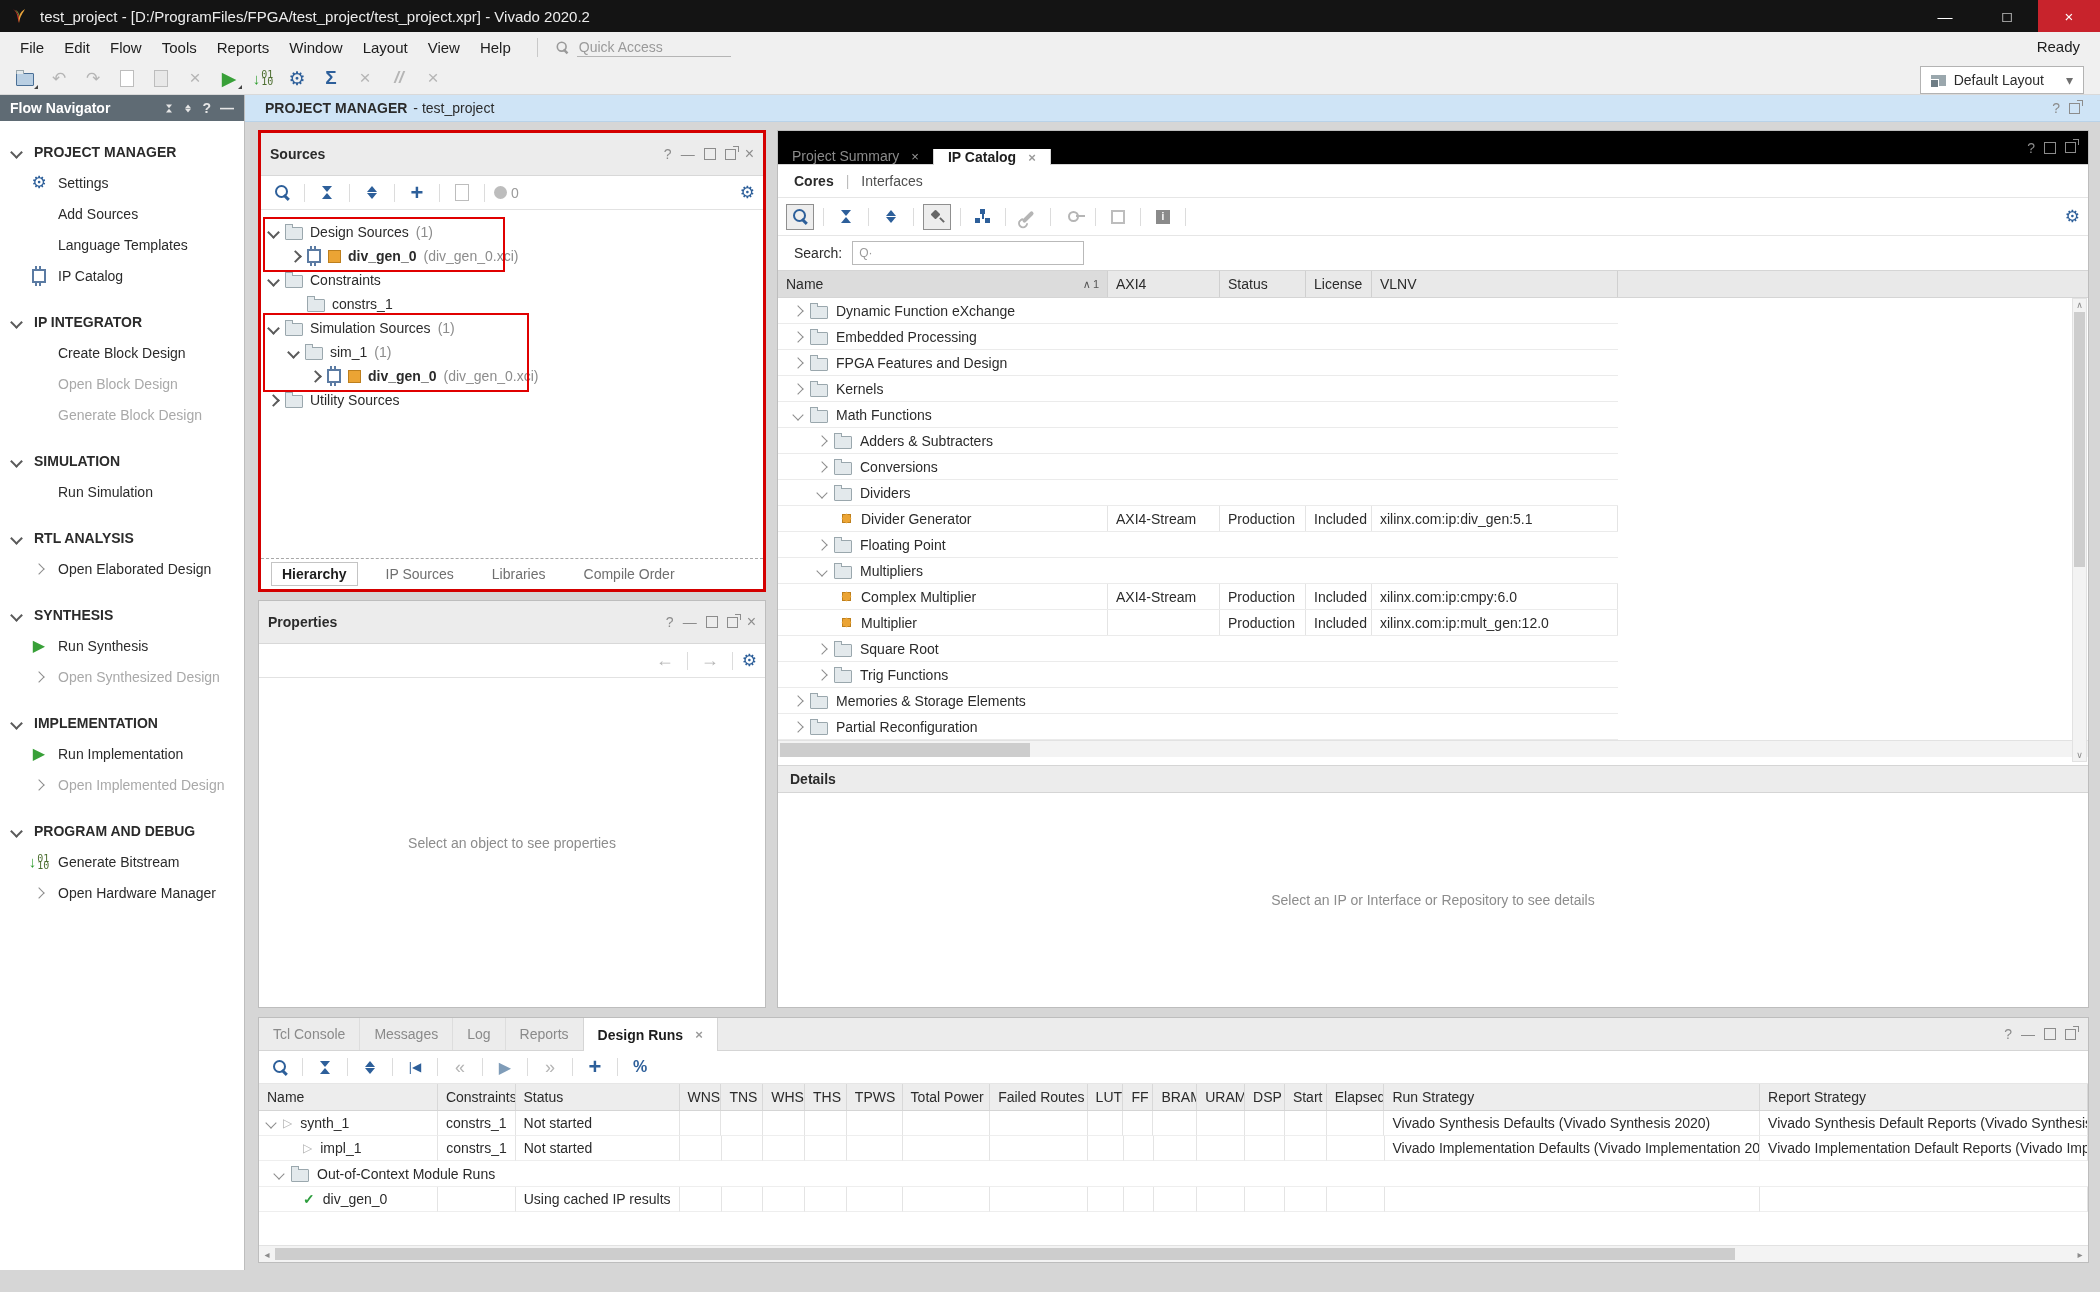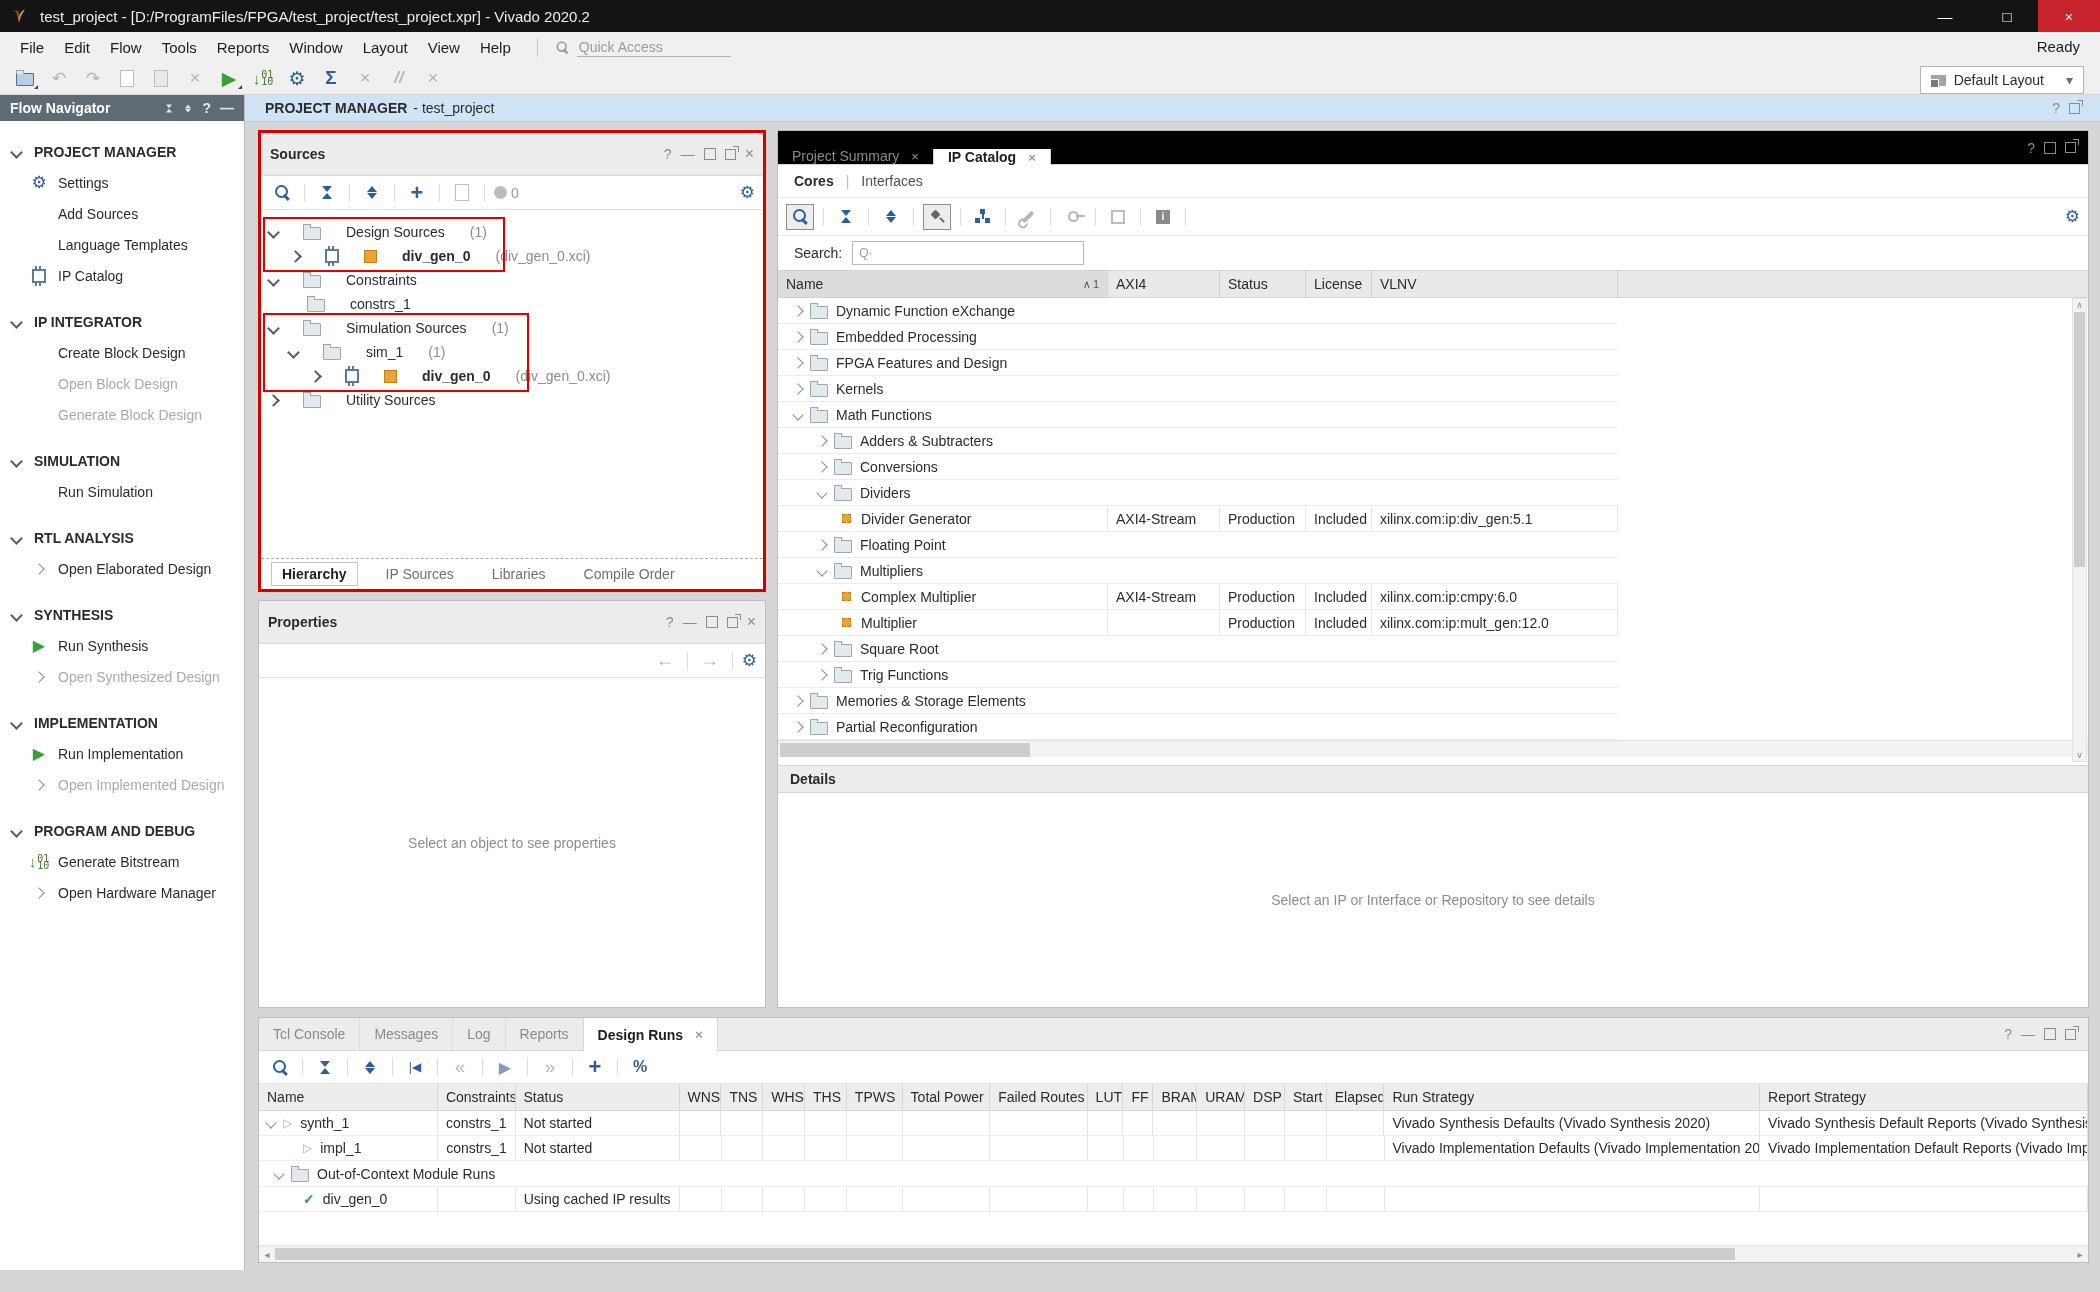--- a/index.html
+++ b/index.html
@@ -97,21 +97,21 @@
   .phdr .t{font-weight:bold;font-size:14px}
   .phdr .hic{margin-left:auto}
   .ptools{height:33px;border-bottom:1px solid #e2e2e2;display:flex;align-items:center;padding:0 8px;gap:4px;flex:none;background:#fff}
   .tbtn{width:26px;height:24px;display:flex;align-items:center;justify-content:center;flex:none}
   .tbtn.boxed{border:1px solid #8f8f8f;background:#ededed}
   .gear-r{margin-left:auto;color:#2d5f9a;font-size:17px}
 
   
   #srcpanel{position:absolute;left:258px;top:130px;width:508px;height:462px;background:#fff;border:3px solid #d40000;box-sizing:border-box;display:flex;flex-direction:column}
   #srctree{flex:1;position:relative;padding-top:10px;overflow:hidden}
-  .srow{height:24px;display:flex;align-items:center;gap:25px;font-size:14px}
+  .srow{height:24px;display:flex;align-items:center;gap:7px;font-size:14px}
   .srow .badge,.srow .sfx{color:#8c8c8c}
   .srow b{font-weight:bold}
   .redbox{position:absolute;border:2px solid #e00000;pointer-events:none}
   #srctabs{height:30px;display:flex;align-items:center;gap:18px;padding:0 10px;border-top:1px dashed #a8a8a8;flex:none}
   .srctab{color:#6f6f6f;font-size:14px;padding:3px 10px}
   .srctab.active{color:#1d1d1d;font-weight:bold;border:1px solid #c4c4c4;background:#fff}
 
   
   #propspanel{position:absolute;left:258px;top:600px;width:508px;height:408px;background:#fff;border:1px solid #bdbdbd;box-sizing:border-box;display:flex;flex-direction:column}
   #propsbody{flex:1;display:flex;align-items:center;justify-content:center;color:#8c8c8c}

